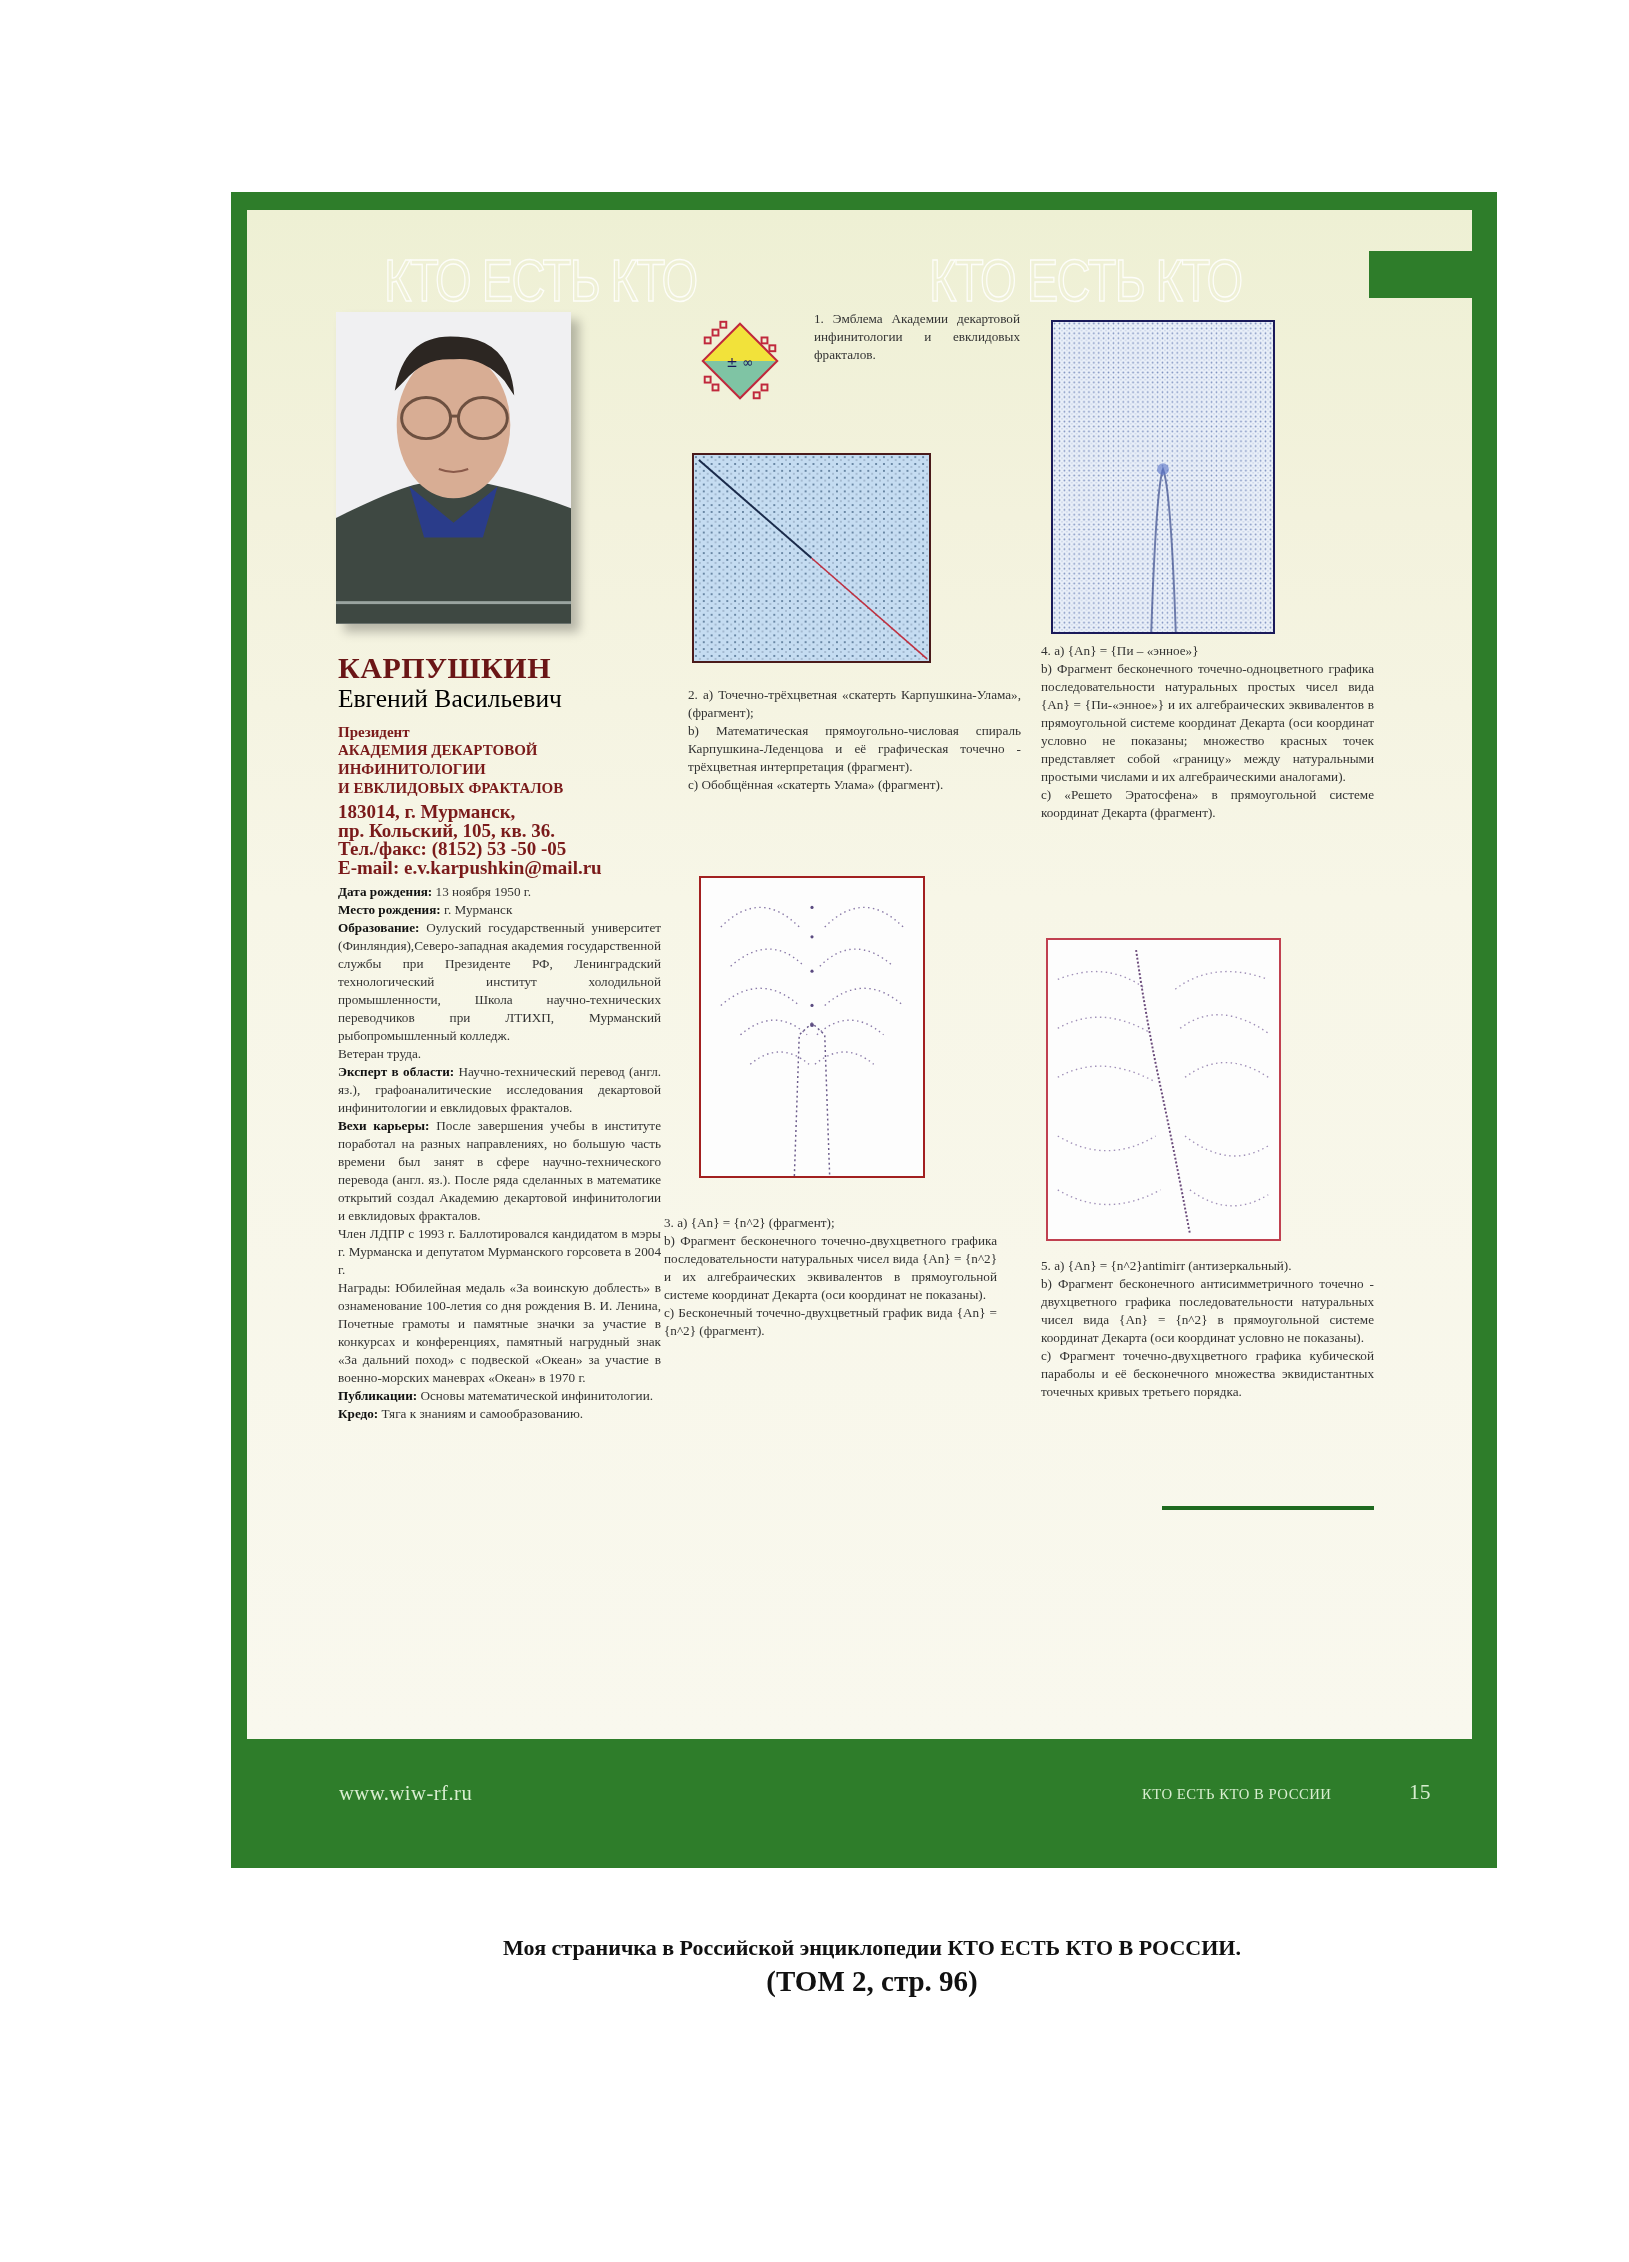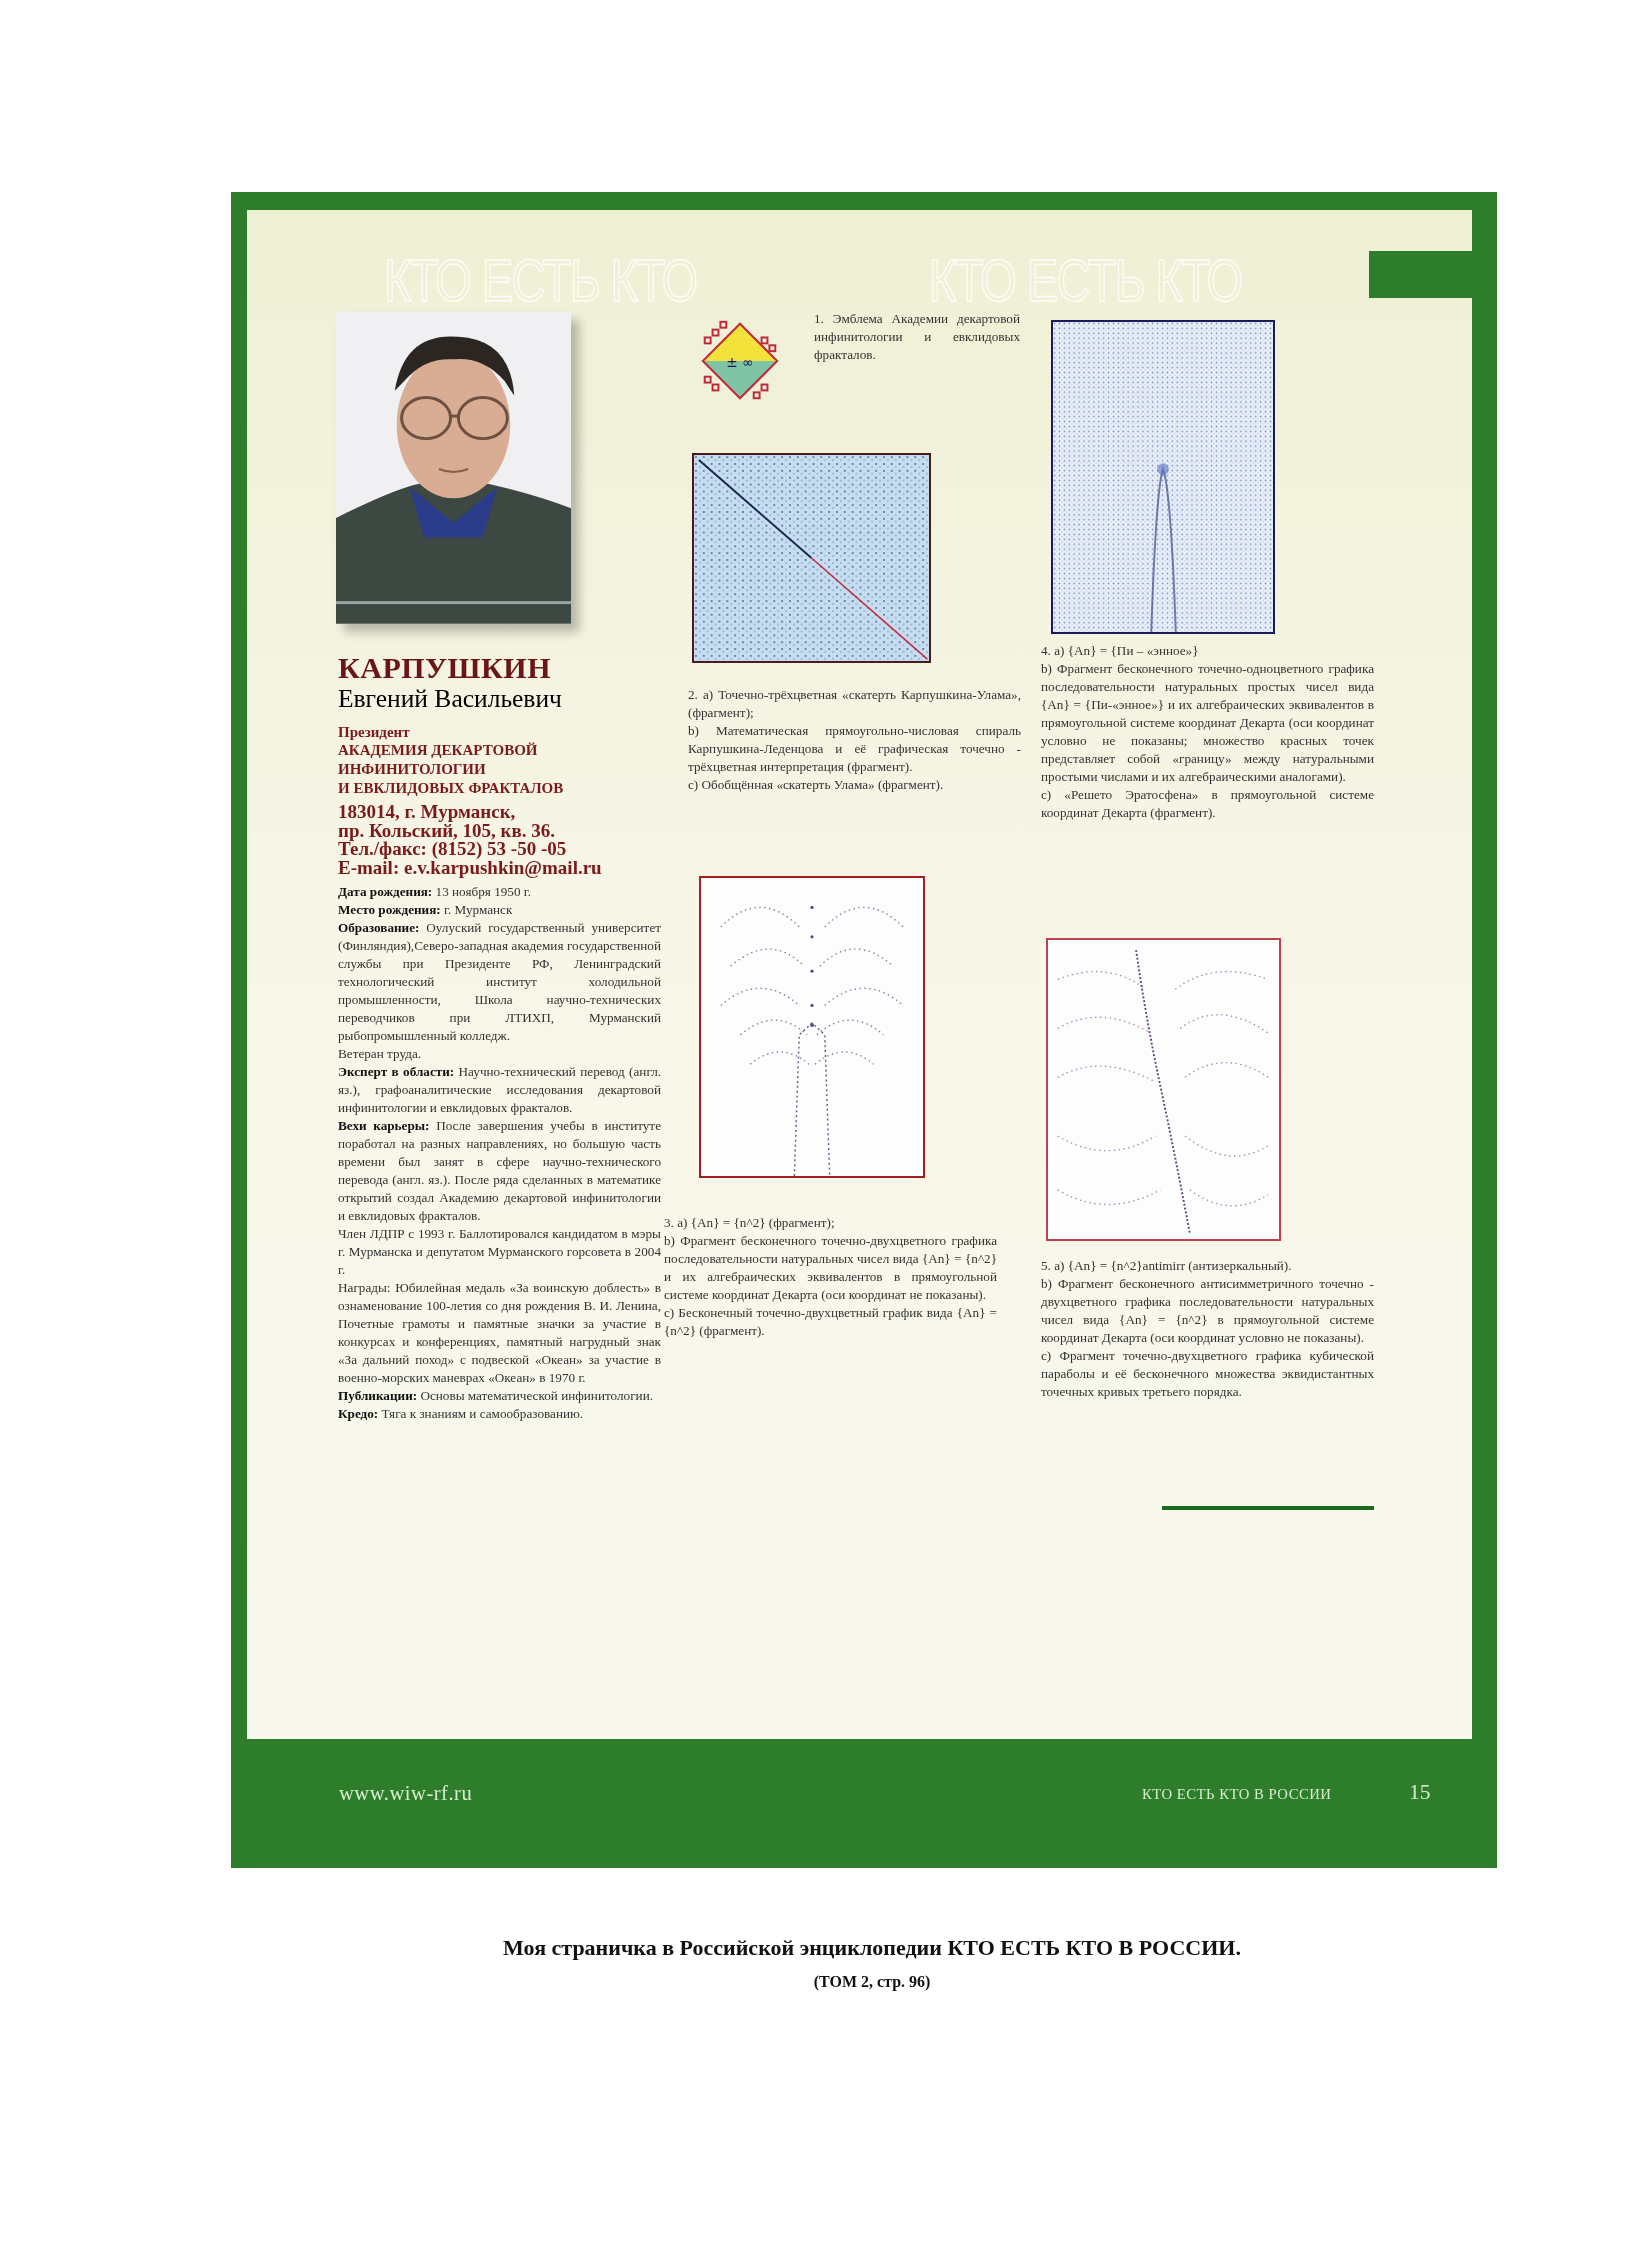--- a/index.html
+++ b/index.html
@@ -61,21 +61,21 @@
   .footer-url { position: absolute; left: 339px; top: 1782px; font-size: 20.6px; color: #d8eed0; letter-spacing: 0.5px; }
   .footer-right { position: absolute; left: 1142px; top: 1786px; font-size: 14.7px; color: #d8eed0; letter-spacing: 0.5px; }
   .footer-page { position: absolute; left: 1409px; top: 1780px; font-size: 21.6px; color: #d8eed0; }
 
   .bottom-note {
     position: absolute; left: 235px; top: 1929px; width: 1274px; text-align: center;
     font-family: "Liberation Serif", serif; font-weight: bold; color: #111;
   }
   .bn1 { font-size: 22px; line-height: 37px; }
   .bn2 { font-size: 30px; line-height: 37px; }
-  .bn3 { font-size: 16px; line-height: 31px; }
+  .bn3 { font-size: 29px; line-height: 31px; }
 </style>
 </head>
 <body>
 
 <div class="page-frame">
   <div class="page-inner"></div>
 </div>
 <div class="green-tab"></div>
 
 <div class="watermark wm1">КТО ЕСТЬ КТО</div>

